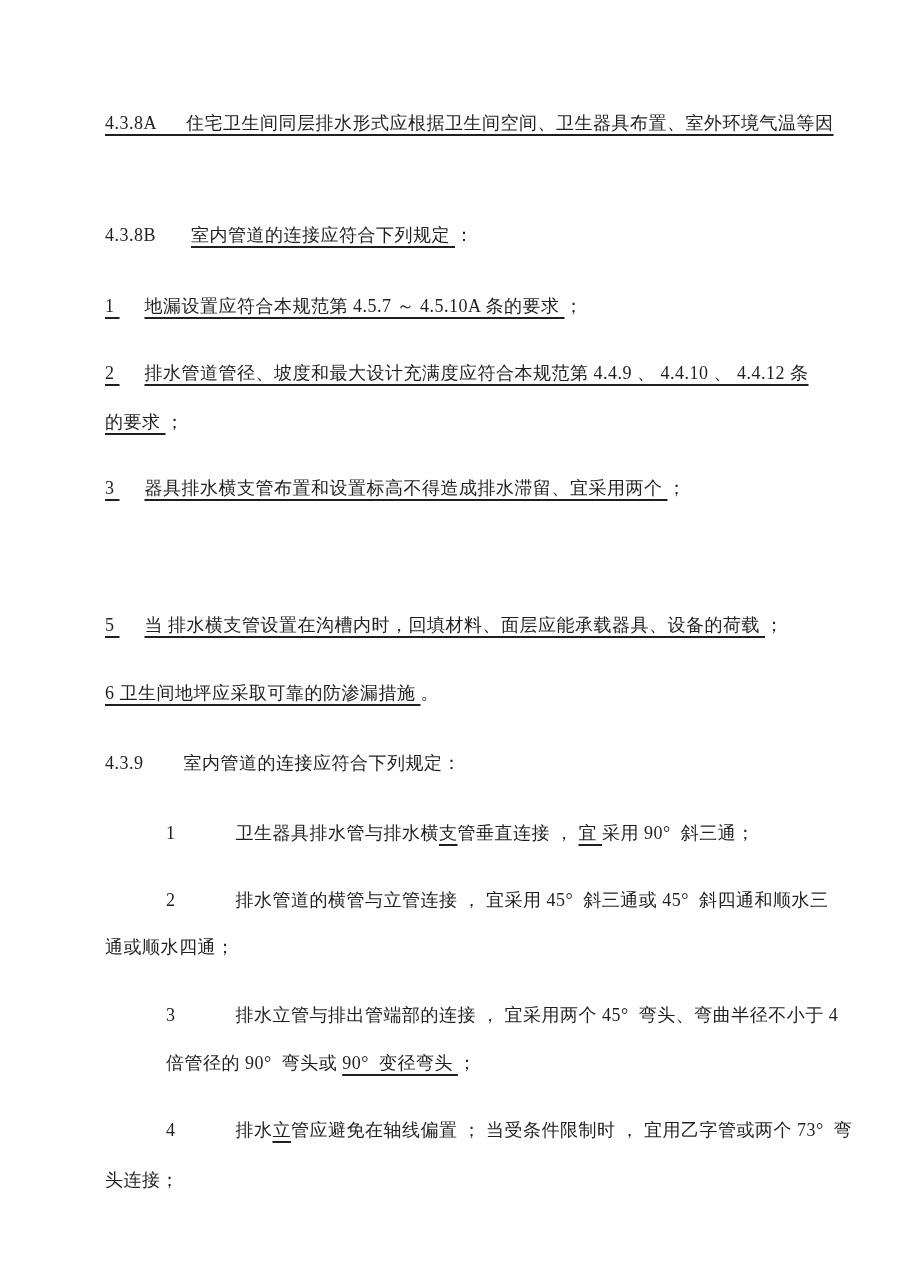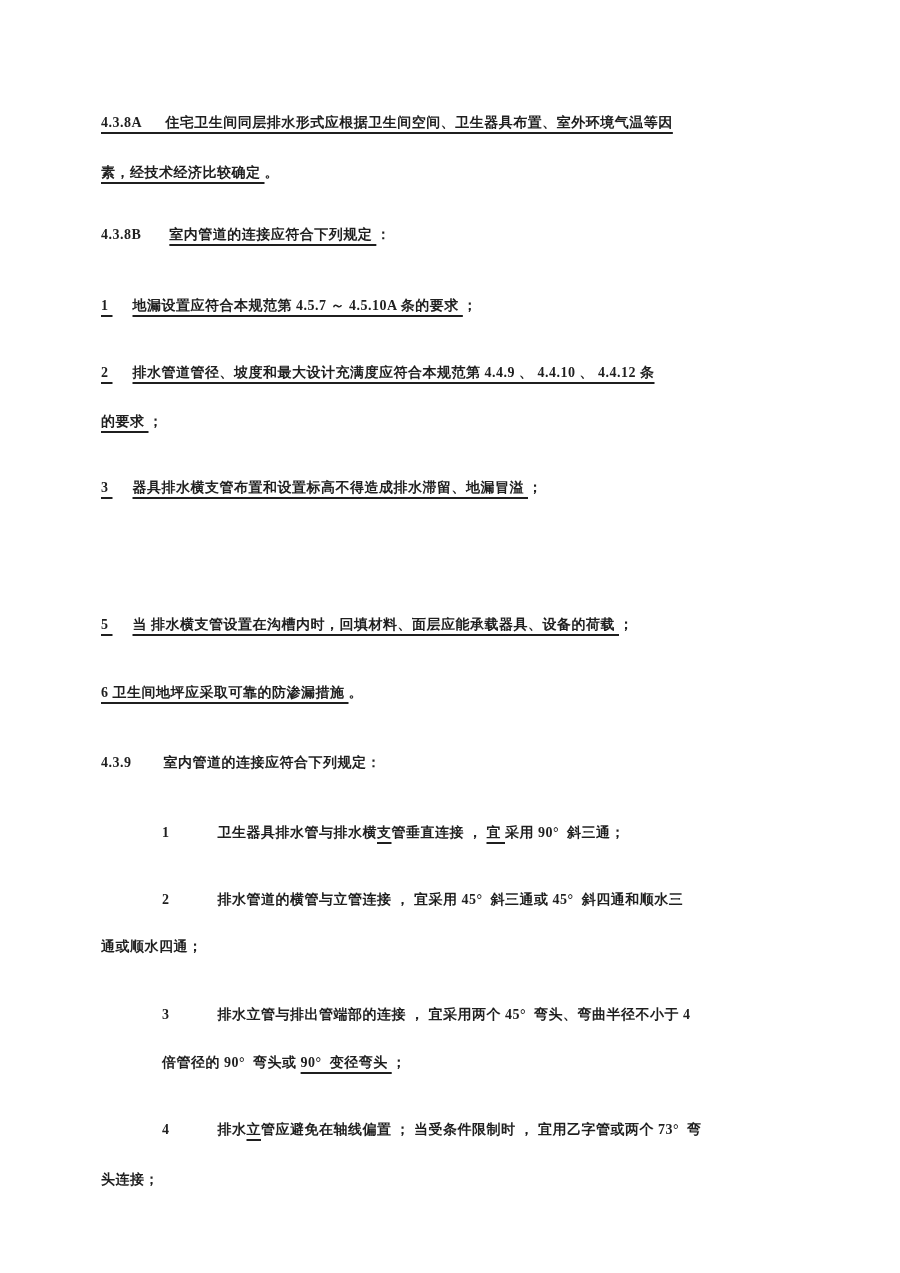--- a/index.html
+++ b/index.html
@@ -12,62 +12,58 @@
     width: 900px;
     height: 1273px;
     background: #ffffff;
     overflow: hidden;
     font-family: "Liberation Serif", "DejaVu Serif", serif;
     color: #1f1f1f;
   }
   .line {
     position: absolute;
     white-space: pre;
-    font-size: 14px;
+    font-size: 18px;
     line-height: 26px;
     letter-spacing: 0.5px;
-    font-weight: bold;
   }
   .u {
     text-decoration: underline;
     text-underline-offset: 5px;
     text-decoration-thickness: 1.5px;
   }
 </style>
 </head>
 <body>
 
 <div class="page">
 
   <div class="line" style="top:84px; left:85px;">
     <span class="u">4.3.8A      住宅卫生间同层排水形式应根据卫生间空间、卫生器具布置、室外环境气温等因</span>
   </div>
 
-  <div class="line" style="top:134px; left:85px;">
-    <span class="u">素，经技术经济比较确定 </span><span>。</span>
-  </div>
 
   <div class="line" style="top:196px; left:85px;">
     <span>4.3.8B       </span><span class="u">室内管道的连接应符合下列规定 </span><span>：</span>
   </div>
 
   <div class="line" style="top:267px; left:85px;">
     <span class="u">1 </span><span>     </span><span class="u">地漏设置应符合本规范第 4.5.7 ～ 4.5.10A 条的要求 </span><span>；</span>
   </div>
 
   <div class="line" style="top:334px; left:85px;">
     <span class="u">2 </span><span>     </span><span class="u">排水管道管径、坡度和最大设计充满度应符合本规范第 4.4.9 、 4.4.10 、 4.4.12 条</span>
   </div>
 
   <div class="line" style="top:383px; left:85px;">
     <span class="u">的要求 </span><span>；</span>
   </div>
 
   <div class="line" style="top:449px; left:85px;">
-    <span class="u">3 </span><span>     </span><span class="u">器具排水横支管布置和设置标高不得造成排水滞留、地漏冒溢 </span><span>；</span>
+    <span class="u">3 </span><span>     </span><span class="u">器具排水横支管布置和设置标高不得造成排水滞留、宜采用两个 </span><span>；</span>
   </div>
 
 
   <div class="line" style="top:586px; left:85px;">
     <span class="u">5 </span><span>     </span><span class="u">当 排水横支管设置在沟槽内时，回填材料、面层应能承载器具、设备的荷载 </span><span>；</span>
   </div>
 
   <div class="line" style="top:654px; left:85px;text-align:right;">
     <span class="u">6 卫生间地坪应采取可靠的防渗漏措施 </span><span>。</span>
   </div>

